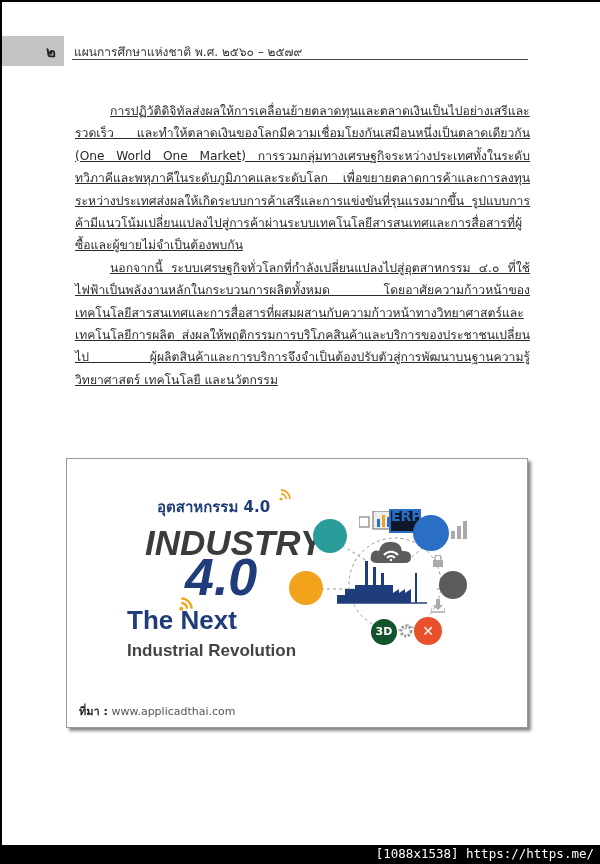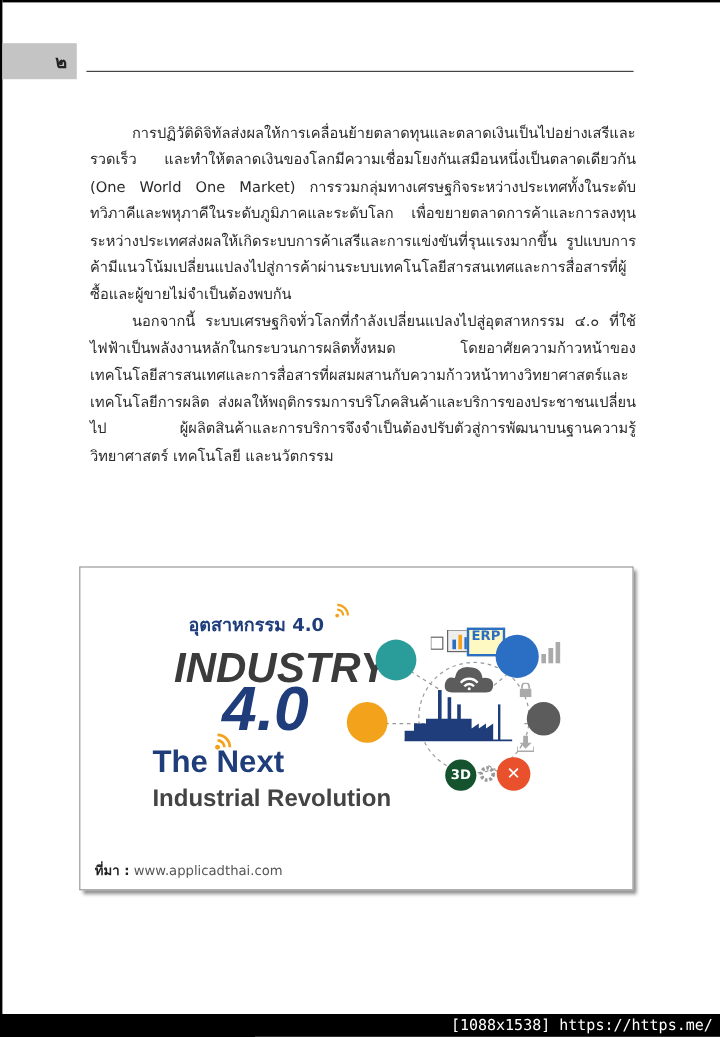--- a/index.html
+++ b/index.html
@@ -21,65 +21,66 @@
       position: absolute; left: 72px; top: 40px; font-size: 12px; color: #333;
     }
     .head-rule {
       position: absolute; left: 70px; top: 57px; width: 456px; height: 1px; background: #444;
     }
     .body-text {
       position: absolute; left: 73px; top: 98px; width: 455px; font-size: 12.2px; line-height: 22.4px;
       color: #2a2a2a; text-align: justify;
     }
     .body-text p { margin: 0; }
-    .indent { text-indent: 35px; }
+    .indent { text-indent: 35px; text-decoration: underline; }
     .caption {
       position: absolute; left: 73px; top: 421px; font-size: 12.5px; color: #333;
     }
     .caption b { font-weight: bold; margin-right: 10px; }
     .figure {
       position: absolute; left: 64px; top: 456px; width: 460px; height: 268px; background: #fff;
-      border: 1px solid #999; box-shadow: 3px 3px 3px #888; margin-top: 14px;
+      border: 1px solid #999; box-shadow: 3px 3px 3px #888;
     }
     .fig-thai {
       position: absolute; left: 90px; top: 36px; font-size: 15px; font-weight: bold; color: #1f3d7a;
     }
     .fig-industry {
       position: absolute; left: 78px; top: 64px; font-size: 35px; font-weight: bold; font-style: italic;
       color: #3b3b3b; letter-spacing: 0px; font-family: "Liberation Sans", sans-serif;
     }
     .fig-40 {
       position: absolute; left: 118px; top: 88px; font-size: 52px; font-weight: bold; font-style: italic;
       color: #1f3d7a; font-family: "Liberation Sans", sans-serif;
     }
     .fig-next {
       position: absolute; left: 60px; top: 146px; font-size: 26px; font-weight: bold; color: #1f3d7a;
       font-family: "Liberation Sans", sans-serif;
     }
     .fig-rev {
-      position: absolute; left: 60px; top: 182px; font-size: 20px; font-weight: bold; color: #444;
+      position: absolute; left: 60px; top: 182px; font-size: 17px; font-weight: bold; color: #444;
       font-family: "Liberation Sans", sans-serif;
     }
     .fig-source {
       position: absolute; left: 12px; top: 243px; font-size: 11px; color: #555;
     }
     .fig-source b { color: #222; }
     .watermark {
       position: absolute; right: 6px; bottom: 3px; font-size: 12.5px; color: #fff;
       font-family: "DejaVu Sans Mono", monospace;
     }
     .icon-circle { position: absolute; border-radius: 50%; }
     svg { position: absolute; }
   </style>
 </head>
 <body>
 
 <div class="page">
   <div class="tab"></div>
   <div class="page-num">๒</div>
+  <div class="running-head">แผนการศึกษาแห่งชาติ พ.ศ. ๒๕๖๐ – ๒๕๗๙</div>
   <div class="head-rule"></div>
 
   <div class="body-text">
     <p class="indent">การปฏิวัติดิจิทัลส่งผลให้การเคลื่อนย้ายตลาดทุนและตลาดเงินเป็นไปอย่างเสรีและรวดเร็ว และทำให้ตลาดเงินของโลกมีความเชื่อมโยงกันเสมือนหนึ่งเป็นตลาดเดียวกัน (One World One Market) การรวมกลุ่มทางเศรษฐกิจระหว่างประเทศทั้งในระดับทวิภาคีและพหุภาคีในระดับภูมิภาคและระดับโลก เพื่อขยายตลาดการค้าและการลงทุนระหว่างประเทศส่งผลให้เกิดระบบการค้าเสรีและการแข่งขันที่รุนแรงมากขึ้น รูปแบบการค้ามีแนวโน้มเปลี่ยนแปลงไปสู่การค้าผ่านระบบเทคโนโลยีสารสนเทศและการสื่อสารที่ผู้ซื้อและผู้ขายไม่จำเป็นต้องพบกัน</p>
     <p class="indent">นอกจากนี้ ระบบเศรษฐกิจทั่วโลกที่กำลังเปลี่ยนแปลงไปสู่อุตสาหกรรม ๔.๐ ที่ใช้ไฟฟ้าเป็นพลังงานหลักในกระบวนการผลิตทั้งหมด โดยอาศัยความก้าวหน้าของเทคโนโลยีสารสนเทศและการสื่อสารที่ผสมผสานกับความก้าวหน้าทางวิทยาศาสตร์และเทคโนโลยีการผลิต ส่งผลให้พฤติกรรมการบริโภคสินค้าและบริการของประชาชนเปลี่ยนไป ผู้ผลิตสินค้าและการบริการจึงจำเป็นต้องปรับตัวสู่การพัฒนาบนฐานความรู้วิทยาศาสตร์ เทคโนโลยี และนวัตกรรม</p>
   </div>
 
 
   <div class="figure">
     <div class="fig-thai">อุตสาหกรรม 4.0</div>
@@ -109,21 +110,21 @@
     </svg>
 
     <div class="icon-circle" style="left:246px;top:60px;width:34px;height:34px;background:#2a9d9a;"></div>
     <svg style="left:292px;top:52px" width="40" height="22" viewBox="0 0 40 22">
       <rect x="0" y="6" width="10" height="10" fill="#fff" stroke="#666"></rect>
       <rect x="14" y="0" width="22" height="18" fill="#eee" stroke="#666"></rect>
       <rect x="18" y="8" width="3" height="8" fill="#2a6fc4"></rect>
       <rect x="23" y="4" width="3" height="12" fill="#f3a31b"></rect>
       <rect x="28" y="6" width="3" height="10" fill="#2a6fc4"></rect>
     </svg>
-    <div style="position:absolute;left:322px;top:50px;width:28px;height:20px;border:2px solid #2a6fc4;background:#fef9c3;font-size:11px;font-weight:bold;color:#2a6fc4;text-align:center;line-height:10px;">
+    <div style="position:absolute;left:322px;top:50px;width:28px;height:20px;border:2px solid #2a6fc4;background:#0f172a;font-size:14px;font-weight:bold;color:#2a6fc4;text-align:left;line-height:10px;">
       <span>ERP</span>
     </div>
     <svg style="left:302px;top:80px" width="44" height="26" viewBox="0 0 44 26">
       <path d="M8 24 Q0 24 2 16 Q4 10 10 12 Q12 2 22 3 Q32 3 33 12 Q42 11 42 18 Q42 24 36 24 Z" fill="#5c5c5c"></path>
       <path d="M15 16 A9 9 0 0 1 29 16" stroke="#fff" stroke-width="2" fill="none"></path>
       <path d="M18 19 A5 5 0 0 1 26 19" stroke="#fff" stroke-width="2" fill="none"></path>
       <circle cx="22" cy="21" r="1.3" fill="#fff"></circle>
     </svg>
     <div class="icon-circle" style="left:346px;top:56px;width:36px;height:36px;background:#2a6fc4;"></div>
     <svg style="left:384px;top:62px" width="16" height="18" viewBox="0 0 16 18">

